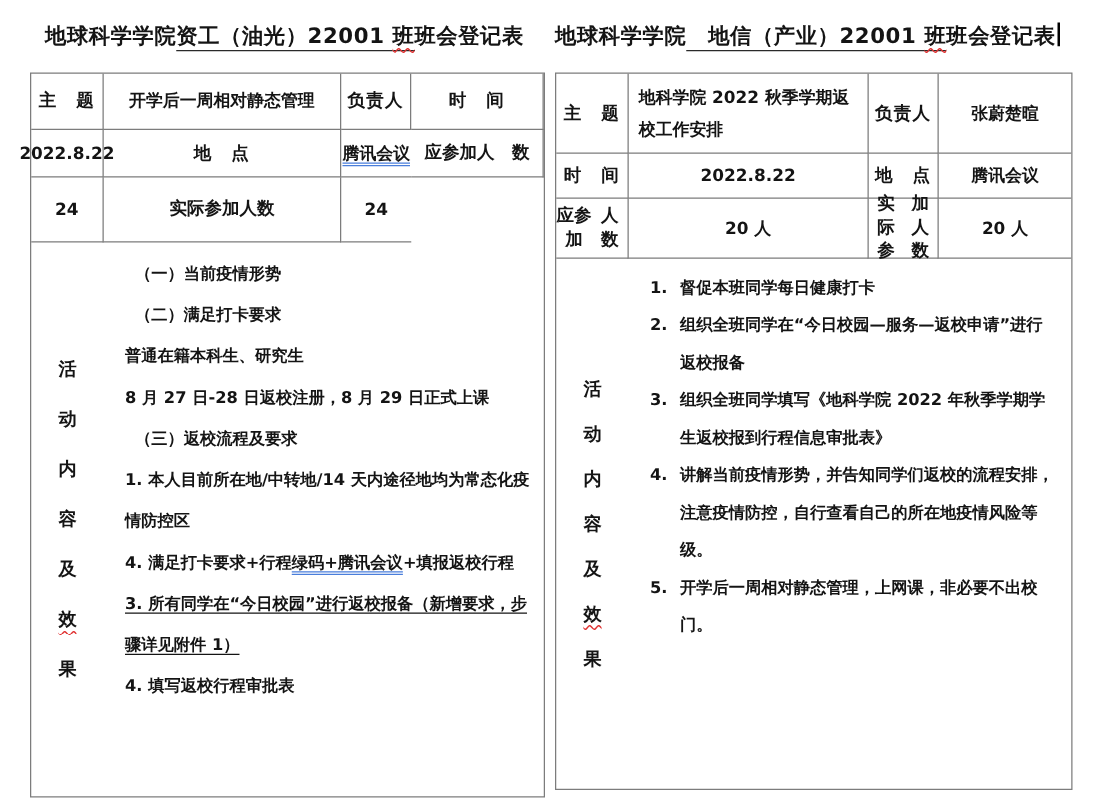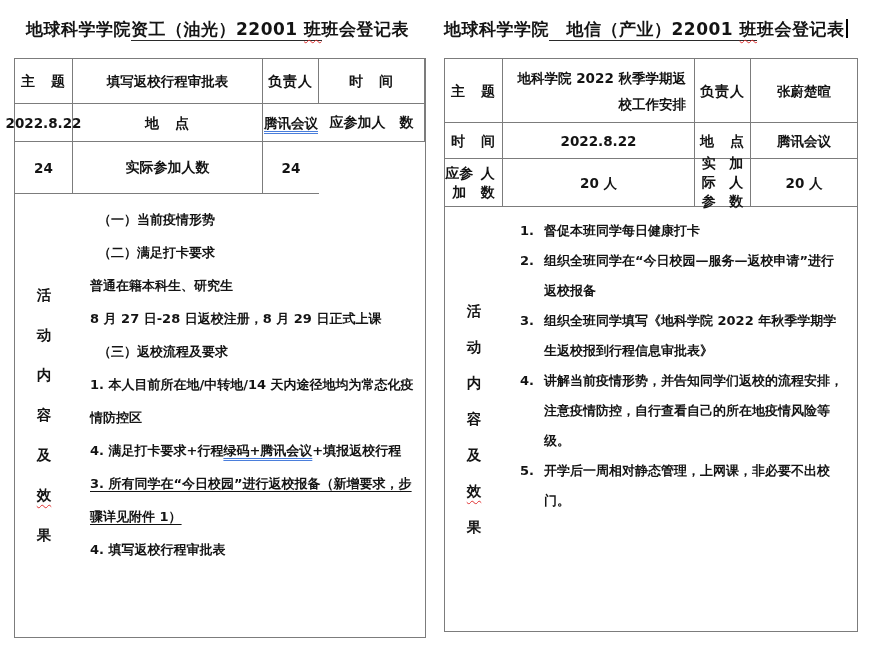--- a/index.html
+++ b/index.html
@@ -2,21 +2,21 @@
 <html><head>
 <meta charset="utf-8">
 <style>
   html,body{margin:0;padding:0;background:#e9e9e9;}
   .page{
     position:relative;width:877px;height:645px;background:#ffffff;
     font-family:"DejaVu Sans","Liberation Sans",sans-serif;
     color:#141414;overflow:hidden;
   }
   .doc-col{position:absolute;top:14px;}
-  .doc-col.left{left:14px;width:412px;}
+  .doc-col.left{left:24px;width:412px;}
   .doc-col.right{left:444px;width:414px;}
   .doc-title{
     font-size:17px;font-weight:700;letter-spacing:0.5px;
     margin:2px 0 0 12px;white-space:nowrap;height:27px;line-height:27px;
   }
   .doc-col.right .doc-title{margin-left:0;}
   .u{border-bottom:1.6px solid #2a2a2a;padding-bottom:1px;}
   .sq{text-decoration:underline wavy #e03131;text-decoration-thickness:1px;text-underline-offset:4px;}
   .bdu{text-decoration:underline double #4a7edb;text-underline-offset:3px;}
   .ul{text-decoration:underline;text-underline-offset:3px;}
@@ -30,21 +30,21 @@
   .doc-col.left .reg-table{height:578px;grid-template-rows:45px 38px 52px 1fr;}
   .doc-col.right .reg-table{height:572px;grid-template-rows:64px 36px 48px 1fr;}
   .cell{
     border-right:1px solid #7c7c7c;border-bottom:1px solid #7c7c7c;
     display:flex;align-items:center;justify-content:center;
     font-weight:700;font-size:13.5px;text-align:center;line-height:20px;
   }
   .cell.lastcol{border-right:none;}
   .cell.label{font-size:14px;letter-spacing:1px;}
   .cell.two-line{flex-direction:row;line-height:19px;letter-spacing:0;}
-  .cell.wrapval{padding:2px 8px;text-align:right;justify-content:flex-start;line-height:26px;}
+  .cell.wrapval{padding:2px 8px;text-align:left;justify-content:flex-start;line-height:26px;}
   .sidebar-cell{
     grid-row:4;grid-column:1;border-bottom:none;
     display:flex;flex-direction:column;align-items:center;justify-content:center;
     gap:21px;font-weight:700;font-size:14.5px;
   }
   .doc-col.right .sidebar-cell{gap:17px;}
   .content-cell{
     grid-row:4;grid-column:2/5;border-right:none;border-bottom:none;
     display:block;text-align:left;padding:9px 10px 0 17px;
     font-weight:700;font-size:13px;
@@ -60,21 +60,21 @@
 
 <div class="page">
 
   <div class="doc-col left">
     <div class="doc-title">
       <span>地球科学学院</span><span class="u">资工（油光）22001 </span><span class="u"><span class="sq">班</span></span><span>班会登记表</span>
     </div>
 
     <div class="reg-table">
       <div class="cell label">主　题</div>
-      <div class="cell">填写返校行程审批表</div>
+      <div class="cell">开学后一周相对静态管理</div>
       <div class="cell label">负责人</div>
 
       <div class="cell label">时　间</div>
       <div class="cell">2022.8.22</div>
       <div class="cell label">地　点</div>
       <div class="cell lastcol">
           <span class="bdu">腾讯会议</span>
         </div>
 
       <div class="cell label two-line">

